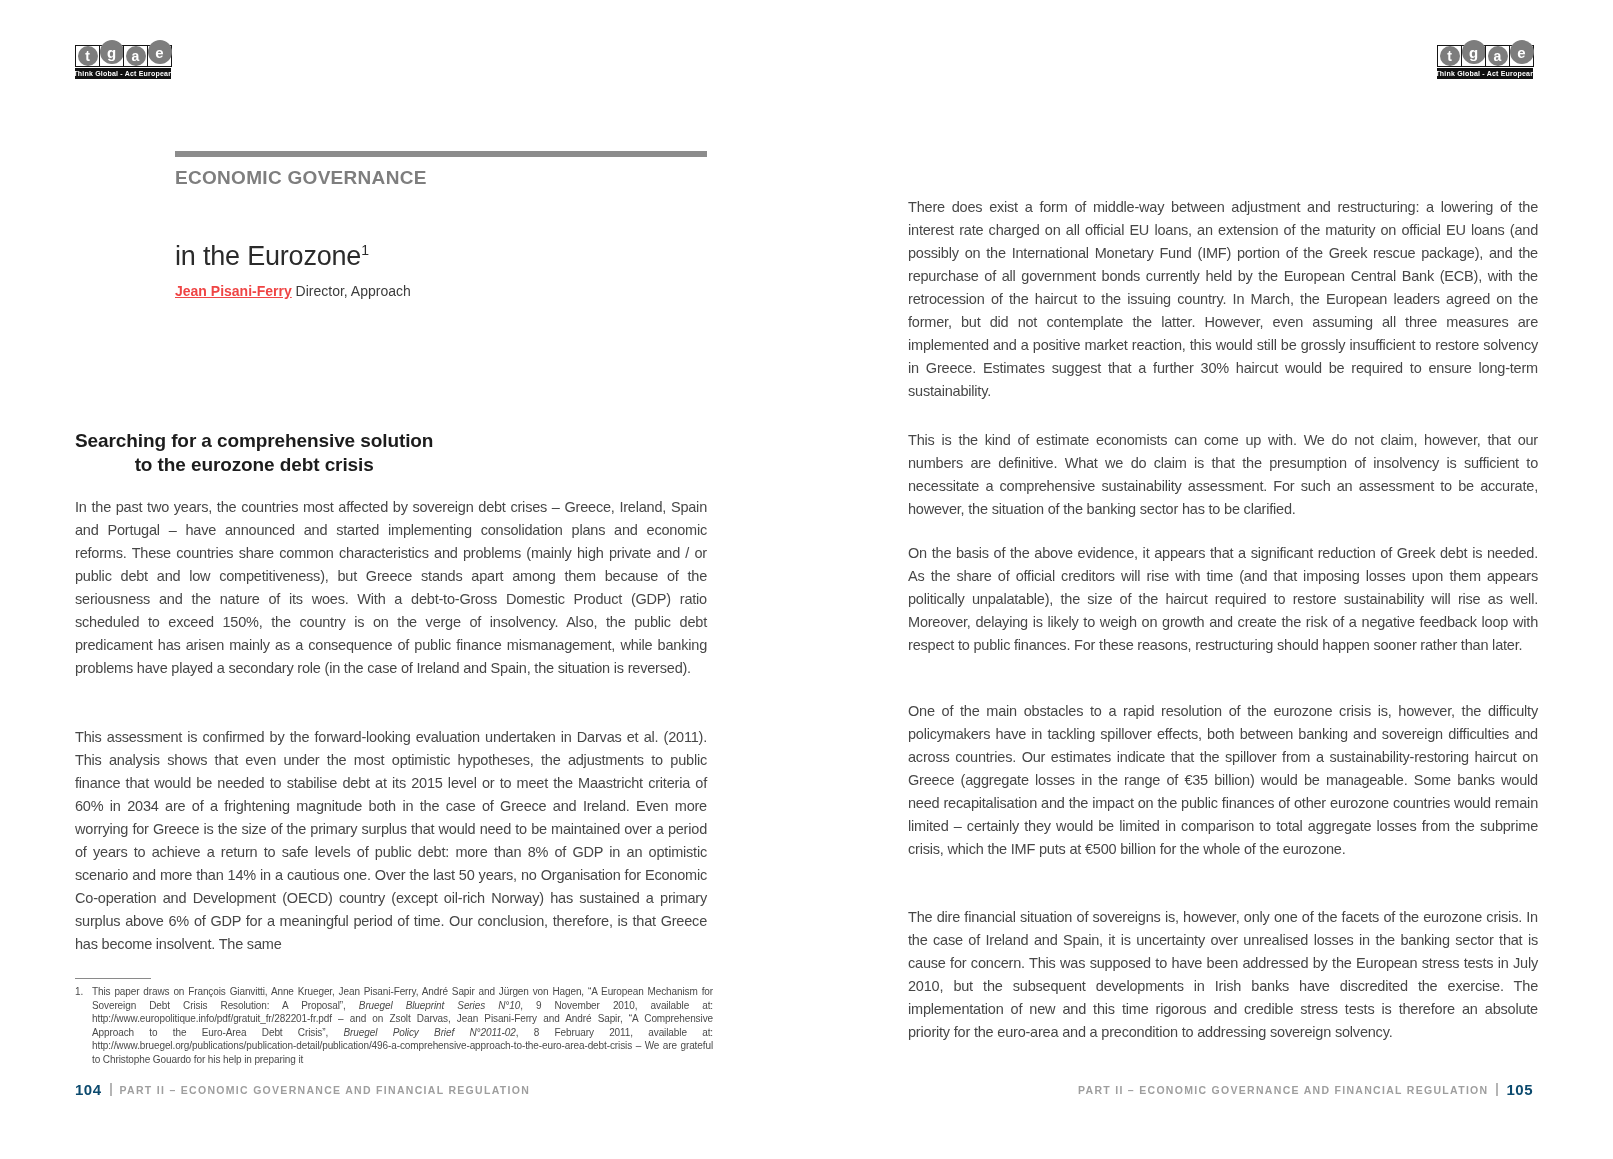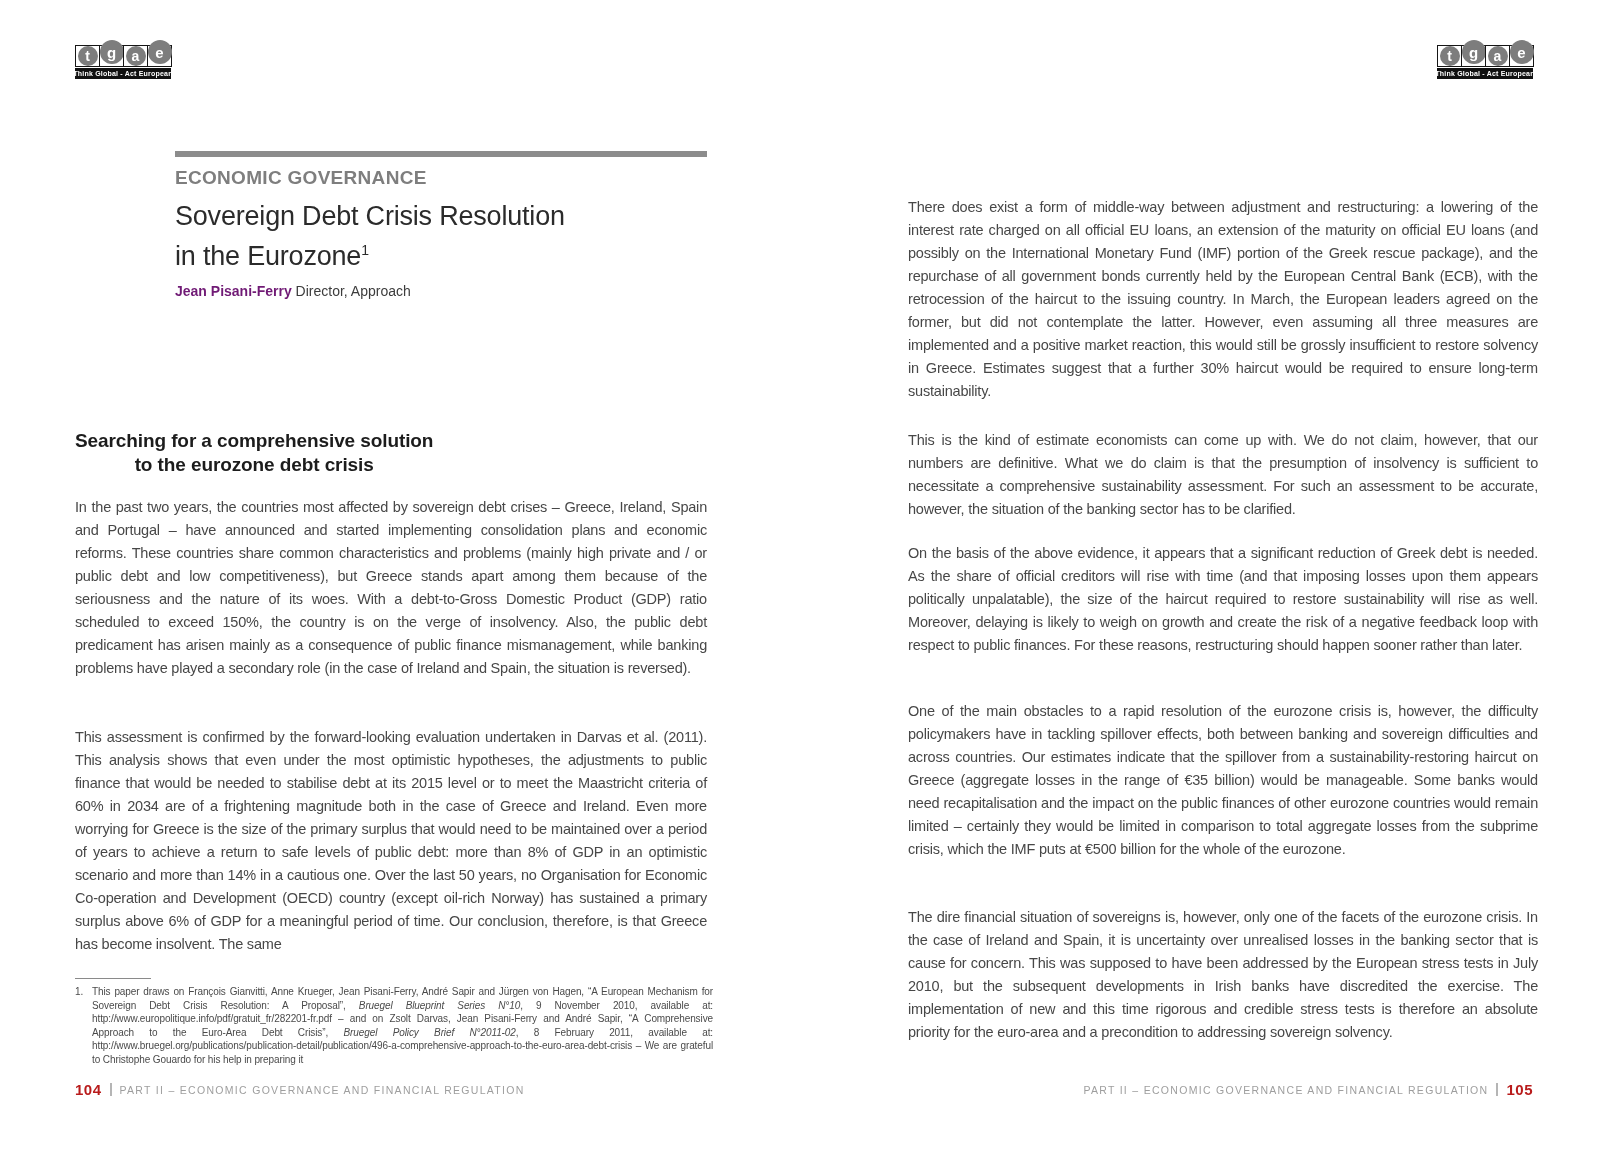--- a/index.html
+++ b/index.html
@@ -24,21 +24,21 @@
     font-size:7px;font-weight:bold;letter-spacing:0.2px;
     display:flex;align-items:center;justify-content:center;white-space:nowrap;}
 
   
   .title-block{position:absolute;left:175px;top:151px;width:532px;}
   .title-rule{height:6px;background:#8c8c8c;}
   .eyebrow{margin-top:10px;font-size:19px;font-weight:bold;color:#7e7e7e;letter-spacing:0.3px;}
   .article-title{margin:10px 0 0 0;font-size:27px;line-height:34px;font-weight:normal;color:#2b2b2b;letter-spacing:-0.2px;}
   .article-title sup{font-size:14px;}
   .authors{margin-top:9px;font-size:14px;line-height:19px;color:#3c3c3c;}
-  .authors b{color:#701a75;}
+  .authors b{color:#ef4444;text-decoration:underline;}
 
   
   .section-heading{position:absolute;left:75px;top:429px;margin:0;
     font-size:19px;line-height:24px;font-weight:bold;color:#1c1c1c;letter-spacing:-0.1px;text-align:center;}
   .body{position:absolute;margin:0;font-size:14.5px;line-height:23px;color:#474747;
     text-align:justify;letter-spacing:-0.2px;}
   .left-col{left:75px;width:632px;}
   .right-col{left:908px;width:630px;}
   .left-p1{top:496px;}
   .left-p2{top:726px;}
@@ -53,23 +53,23 @@
   .footnote-rule{position:absolute;left:75px;top:978px;width:76px;border-top:1px solid #8a8a8a;}
   .footnote{position:absolute;left:75px;top:985px;width:638px;display:flex;
     font-size:10px;line-height:13.5px;color:#4a4a4a;letter-spacing:-0.1px;}
   .fn-marker{flex:0 0 17px;}
   .fn-text{flex:1;text-align:justify;}
 
   
   .footer{position:absolute;top:1081px;display:flex;align-items:center;white-space:nowrap;}
   .footer-left{left:75px;}
   .footer-right{right:80px;justify-content:flex-end;}
-  .pagenum{font-size:15px;font-weight:bold;color:#b91c1c;letter-spacing:0.5px;text-align:right;}
+  .pagenum{font-size:15px;font-weight:bold;color:#0c4a6e;letter-spacing:0.5px;text-align:right;}
   .footer-sep{display:inline-block;width:2px;height:13px;background:#b5b5b5;margin:0 8px;}
-  .footer-text{font-size:10.5px;color:#9e9e9e;letter-spacing:1.3px;}
+  .footer-text{font-size:10.5px;color:#9e9e9e;letter-spacing:1.3px;font-weight:bold;}
 </style>
 </head>
 <body>
 
 <div class="spread">
 
   <div class="logo logo-left">
     <div class="logo-circles">
         <div class="logo-tile">
           <div class="logo-circle small">t</div>
@@ -101,21 +101,21 @@
           <div class="logo-circle big">e</div>
         </div>
       </div>
     <div class="logo-bar">Think Global - Act European</div>
   </div>
 
   <div class="title-block">
     <div class="title-rule"></div>
     <div class="eyebrow">ECONOMIC GOVERNANCE</div>
     <h1 class="article-title">
-      <span>Sovereign Debt Crisis Resolution</span><br>
+      <br>
       <span>in the Eurozone</span><sup>1</sup>
     </h1>
     <div class="authors">
         <div><b>Jean Pisani-Ferry</b><span> Director, Approach</span></div>
       </div>
   </div>
 
   <h2 class="section-heading">
     <span>Searching for a comprehensive solution</span><br>
     <span>to the eurozone debt crisis</span>

